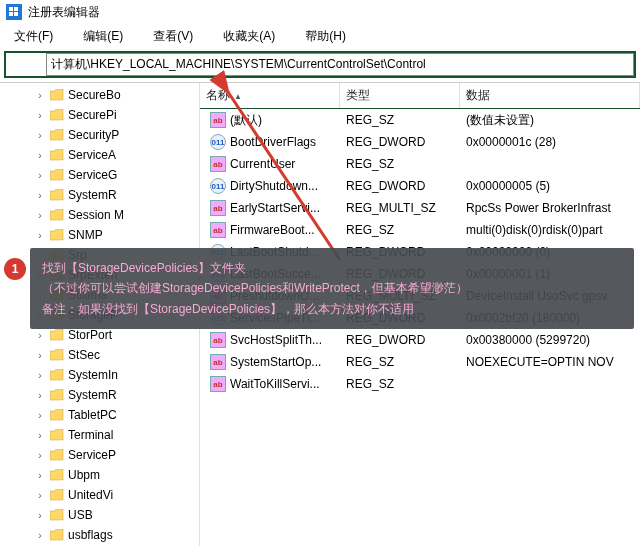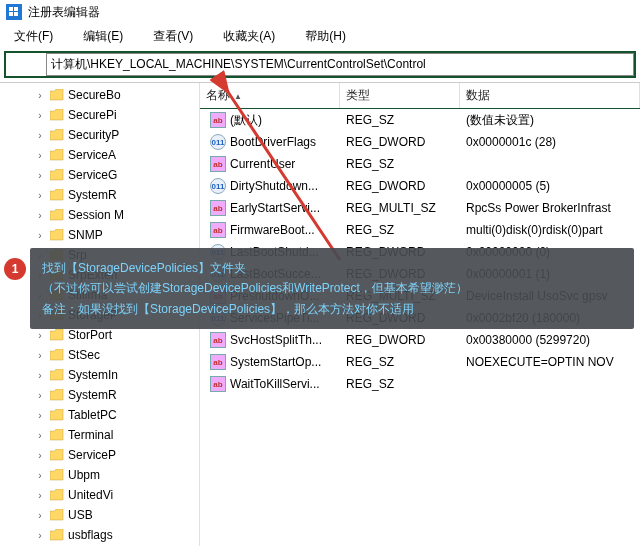--- a/index.html
+++ b/index.html
@@ -22,21 +22,21 @@
     .list-header > div { padding: 4px 6px; border-right: 1px solid #e0e0e0; color:#222;}
     .col-name { width: 140px; }
     .col-type { width: 120px; }
     .col-data { flex: 1; }
     .list-row { display: flex; align-items: center; height: 22px; padding: 0 0; white-space: nowrap; cursor:default;}
     .list-row > div { padding: 0 6px; overflow:hidden; text-overflow:ellipsis;}
     .val-ico { width: 16px; height: 16px; margin-left: 4px; display:inline-flex; align-items:center; justify-content:center; border:1px solid #7aa; background:#f0abfc; font-size:8px; font-weight:bold; color:#c03030;}
     .val-ico.bin { color:#2060c0; background:#eaf0fa; border-color:#8ab;border-radius:8px;}
     .arrow { position:absolute; left:210px; top:70px; pointer-events:none;}
     .annot-badge { position:absolute; left:4px; top:258px; width:22px; height:22px; border-radius:50%; background:#d43a2f; color:#fff; display:flex; align-items:center; justify-content:center; font-weight:bold; z-index:3;}
-    .annot-box { position:absolute; left:30px; top:248px; right:6px; background: rgba(70,75,80,0.92); color:#7dd3fc; padding:10px 12px; line-height:1.7; font-size:13px; z-index:2; border-radius:2px;}
+    .annot-box { position:absolute; left:30px; top:248px; right:6px; background: rgba(70,75,80,0.92); color:#f9a8d4; padding:10px 12px; line-height:1.7; font-size:13px; z-index:2; border-radius:2px;}
     .sort-tri { font-size:8px; color:#555; margin-left:4px;}
   </style>
 </head>
 <body>
 
 <div class="titlebar">
   <span class="titlebar-icon">
     <svg viewBox="0 0 10 10">
         <rect x="0" y="0" width="4" height="4" fill="#fff"></rect>
         <rect x="5" y="0" width="4" height="4" fill="#fff"></rect>

